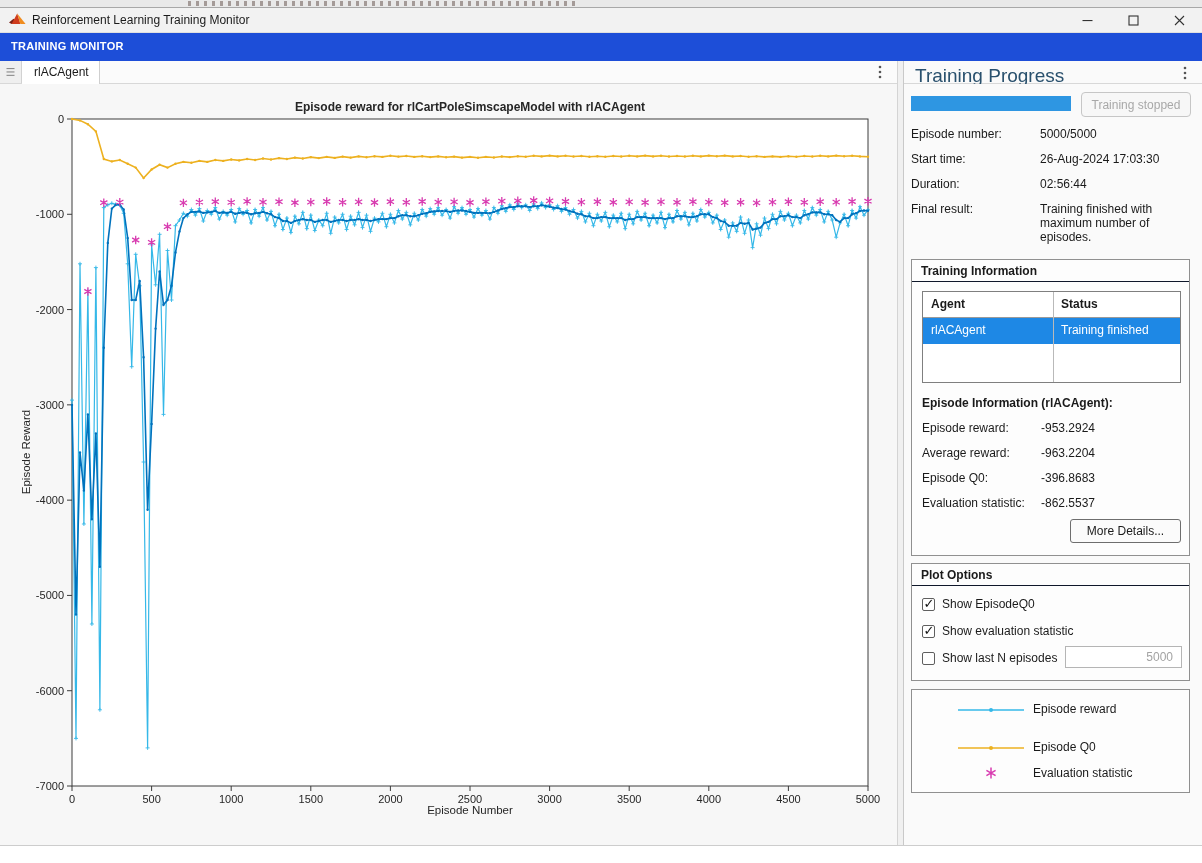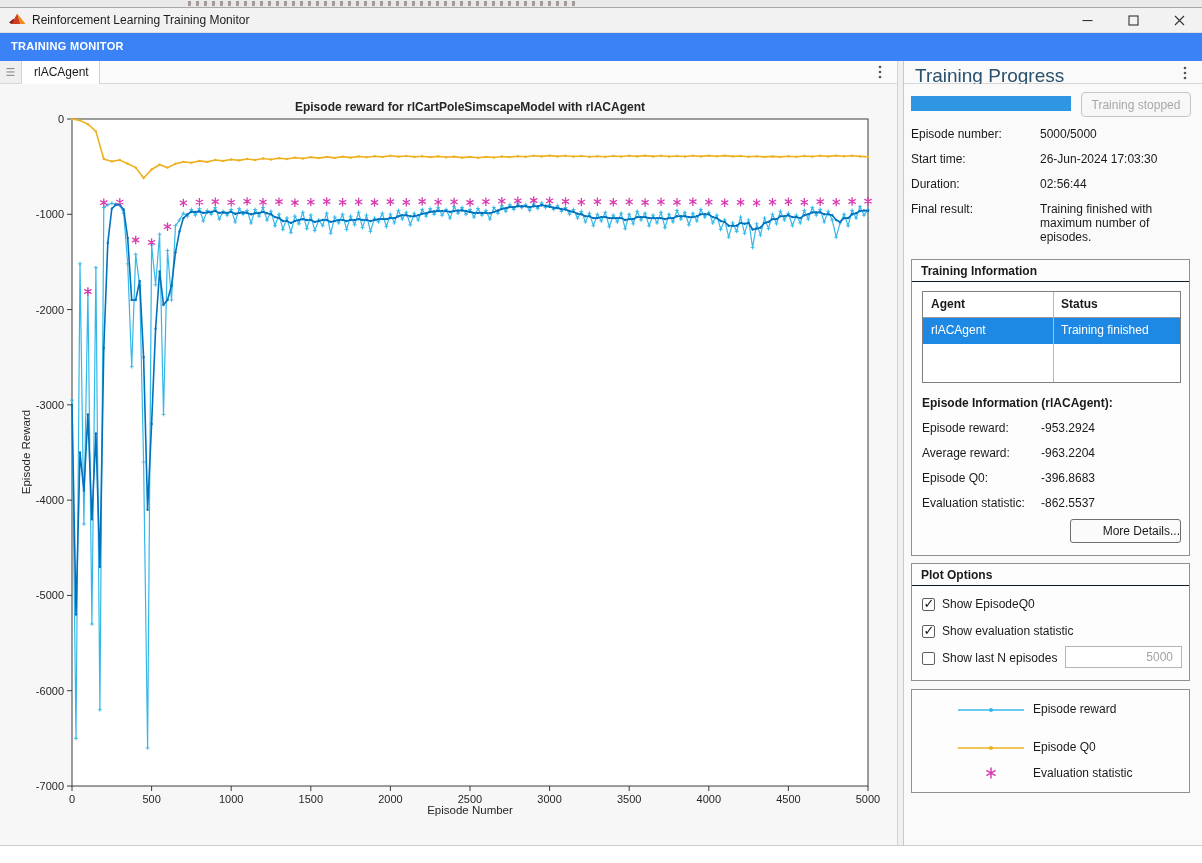--- a/index.html
+++ b/index.html
@@ -12,21 +12,21 @@
      background:repeating-linear-gradient(90deg,#6c5a55 0 3px,transparent 3px 8px); }
 
   
   .titlebar { position:absolute; left:0; top:8px; width:1202px; height:25px; background:#f2f2f2; border-bottom:1px solid #e0e0e0; }
   .titlebar .appicon { position:absolute; left:9px; top:4px; width:17px; height:16px; }
   .titlebar .title { position:absolute; left:32px; top:5px; font-size:12px; color:#1b1b1b; }
   .winbtn { position:absolute; top:0; width:34px; height:25px; display:flex; align-items:center; justify-content:center; }
   .btn-min { left:1070px; } .btn-max { left:1116px; } .btn-close { left:1162px; }
 
   
-  .toolstrip { position:absolute; left:0; top:33px; width:1202px; height:28px; background:#3b82f6; }
+  .toolstrip { position:absolute; left:0; top:33px; width:1202px; height:28px; background:#1d4ed8; }
   .toolstrip .ts-tab { position:absolute; left:11px; top:7px; color:#fff; font-weight:bold; font-size:11px; letter-spacing:.3px; }
 
   
   .tabrow { position:absolute; left:0; top:61px; width:897px; height:23px; background:#fbfbfb; border-bottom:1px solid #d8d8d8; }
   .tab-grip { position:absolute; left:0; top:0; width:22px; height:22px; background:#efefef; border-right:1px solid #d2d2d2; display:flex; align-items:center; justify-content:center; }
   .doc-tab { position:absolute; left:22px; top:0; width:78px; height:23px; background:#fff; border-right:1px solid #cfcfcf; padding:4px 0 0 12px; font-size:12px; }
   .tab-menu { position:absolute; left:868px; top:0; width:24px; height:22px; display:flex; align-items:center; justify-content:center; }
 
   
   .document { position:absolute; left:0; top:84px; width:897px; height:761px; background:#f7f7f7; }
@@ -58,21 +58,21 @@
   .agent-table { position:absolute; left:10px; top:31px; width:259px; height:92px; border:1px solid #7f7f7f; background:#fff;text-decoration:underline; }
   .tcell { position:absolute; padding:5px 0 0 8px; height:26px; }
   .thead-row { position:absolute; left:0; top:0; width:257px; height:26px; border-bottom:1px solid #9a9a9a; font-weight:bold; }
   .trow-sel { position:absolute; left:0; top:26px; width:257px; height:26px; background:#1e88e5; color:#fff; }
   .tcol-div { position:absolute; left:130px; top:0; width:1px; height:90px; background:#b9b9b9; }
 
   .epi-head { position:absolute; left:10px; font-weight:bold; }
   .epi-row { position:absolute; left:10px; width:260px; }
   .epi-row .flabel { position:absolute; left:0; }
   .epi-row .fvalue { position:absolute; left:119px; }
-  .btn-details { position:absolute; left:158px; top:259px; width:111px; height:24px; border:1px solid #6e6e6e; border-radius:3px; background:#fbfbfb; font-size:12px; text-align:right; padding-top:4px; color:#1a1a1a; }
+  .btn-details { position:absolute; left:158px; top:259px; width:111px; height:24px; border:1px solid #6e6e6e; border-radius:3px; background:#fbfbfb; font-size:12px; text-align:center; padding-top:4px; color:#1a1a1a; }
 
   .cbrow { position:absolute; left:10px; height:16px; }
   .checkbox { position:absolute; left:0; top:0; width:13px; height:13px; border:1px solid #5f5f5f; background:#fff; border-radius:2px; }
   .checkbox.checked::after { content:"\2713"; position:absolute; left:0.5px; top:-3px; font-size:13px; font-weight:bold; color:#111; }
   .cblabel { position:absolute; left:20px; top:-1px; white-space:nowrap; }
   .n-input { position:absolute; left:153px; top:82px; width:117px; height:22px; border:1px solid #b5b5b5; background:#fff; color:#a3a3a3; text-align:right; padding:3px 8px 0 0; }
 
   .legrow { position:absolute; left:0; width:277px; height:16px; }
   .legswatch { position:absolute; left:44px; top:2px; }
   .leglabel { position:absolute; left:121px; top:0; }
@@ -211,21 +211,21 @@
       <div class="pbar-fill" id="pbar-fill" style="width: 100%;"></div>
     </div>
     <div class="btn-stopped">Training stopped</div>
 
     <div class="prow" style="top:43px">
       <span class="flabel">Episode number:</span>
       <span class="fvalue">5000/5000</span>
     </div>
     <div class="prow" style="top:68px">
       <span class="flabel">Start time:</span>
-      <span class="fvalue">26-Jun-2024 17:03:30</span>
+      <span class="fvalue">26-Aug-2024 17:03:30</span>
     </div>
     <div class="prow" style="top:93px">
       <span class="flabel">Duration:</span>
       <span class="fvalue">02:56:44</span>
     </div>
     <div class="prow" style="top:118px">
       <span class="flabel">Final result:</span>
       <span class="fvalue">Training finished with maximum number of episodes.</span>
     </div>
 

